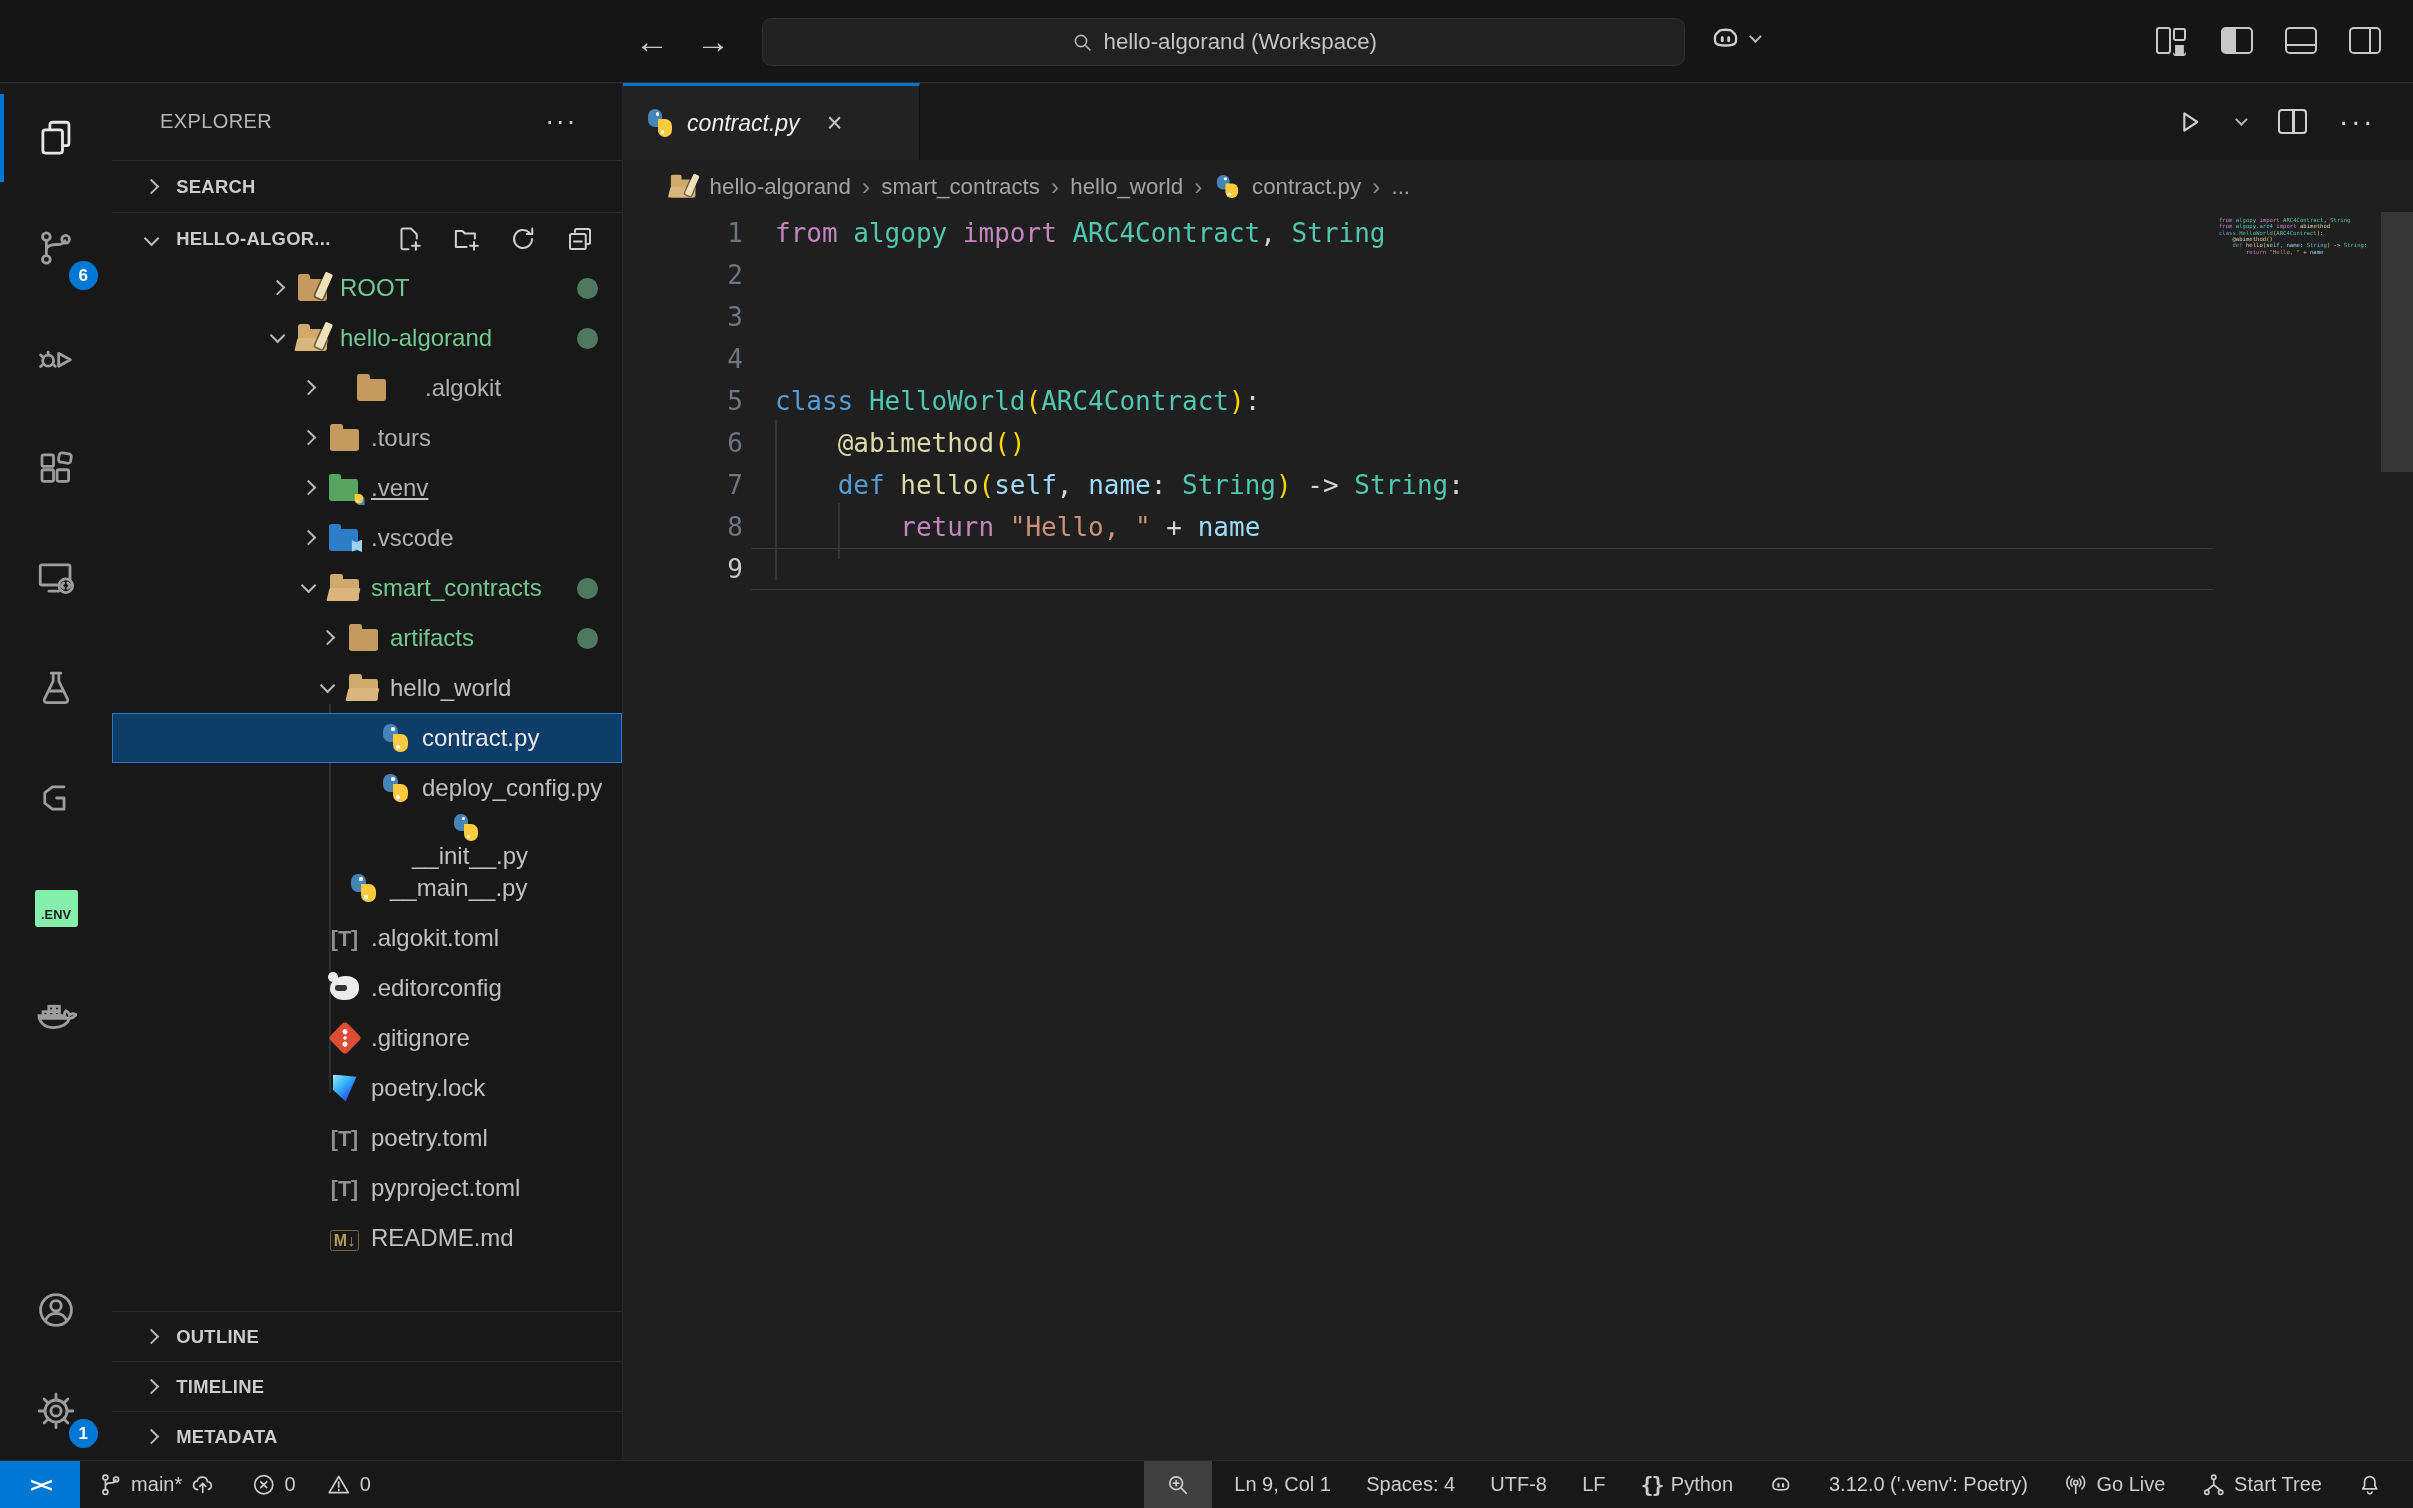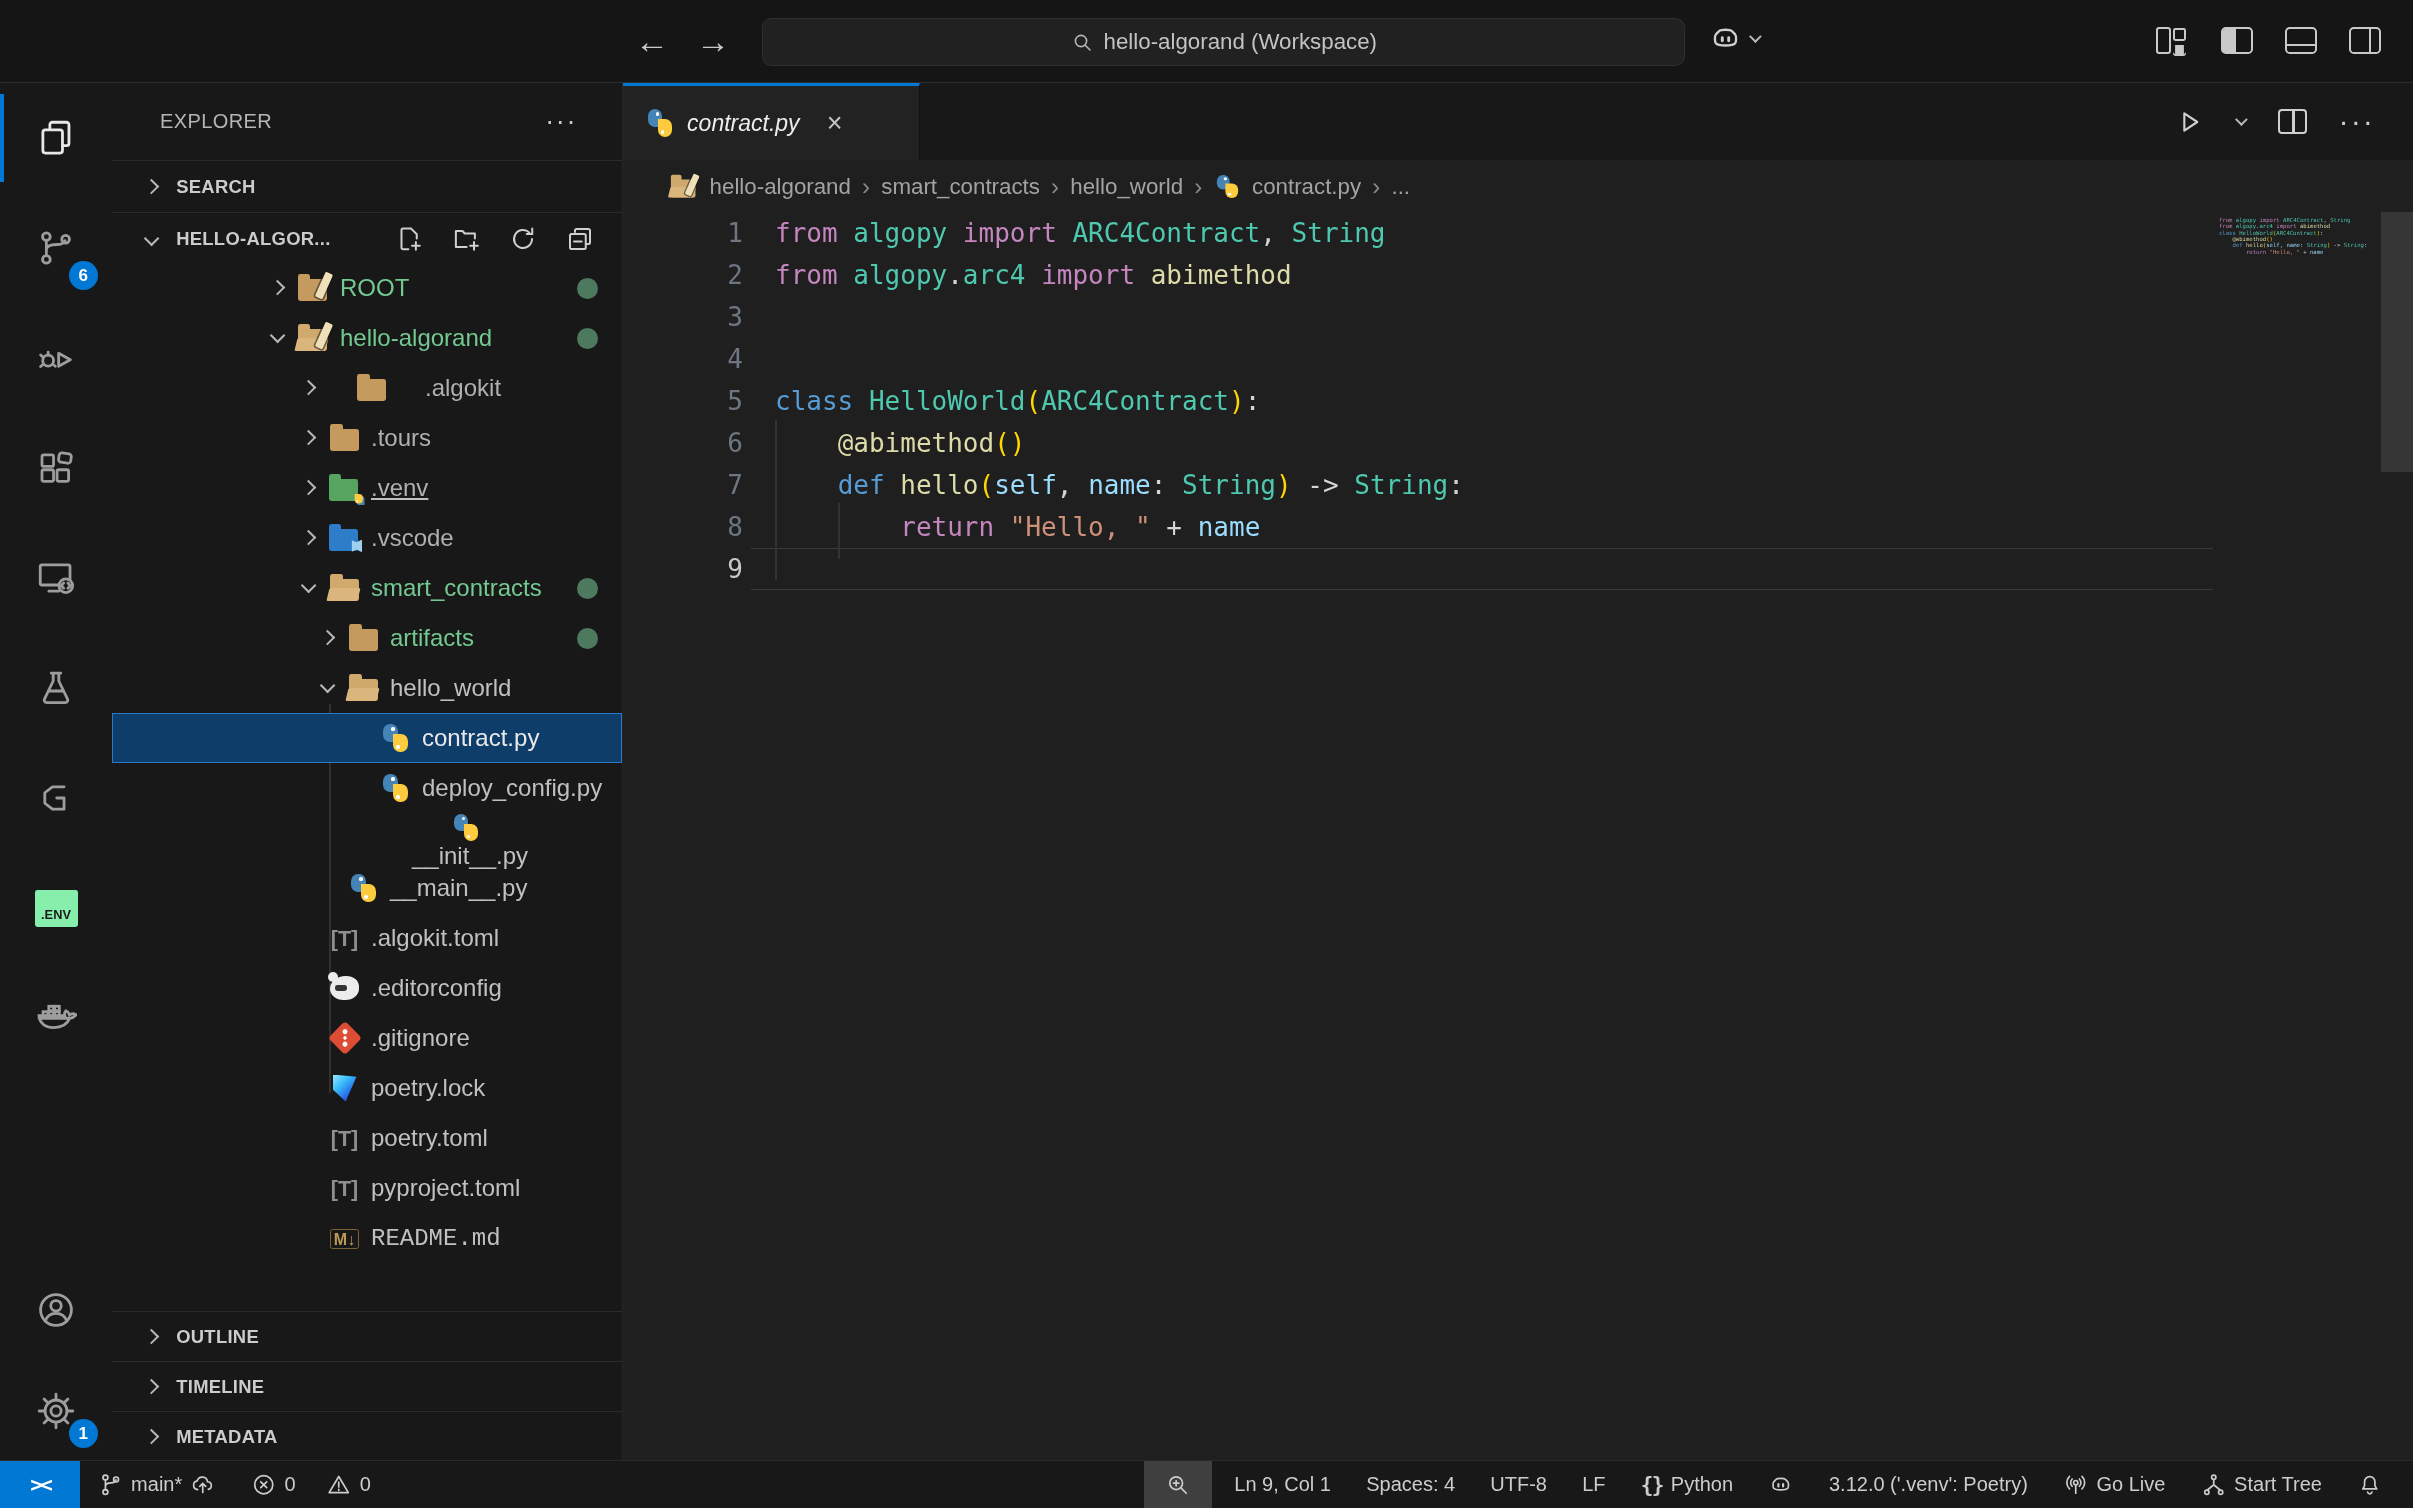--- a/index.html
+++ b/index.html
@@ -522,21 +522,21 @@
             </span>
             <span class="t-label">poetry.toml</span>
           </div>
           <div class="tree-row c-normal" style="padding-left: 179px;">
             <span class="t-chev"></span>
             <span class="icon t-icon">
               <span class="toml-ic"></span>
             </span>
             <span class="t-label">pyproject.toml</span>
           </div>
-          <div class="tree-row c-normal" style="padding-left: 179px; font-family: Liberation Mono, monospace;">
+          <div class="tree-row c-normal" style="padding-left: 179px;">
             <span class="t-chev"></span>
             <span class="icon t-icon">
               <span class="md-ic"></span>
             </span>
             <span class="t-label">README.md</span>
           </div>
         </div>
       <div class="sb-bottom" id="sb-bottom">
           <div class="sb-row">
             <span class="sb-chev"><span class="chev"></span></span>
@@ -605,21 +605,21 @@
             <span>contract.py</span>
           </span>
           <span class="crumb-sep">›</span>
           <span class="crumb">
             <span>...</span>
           </span>
         </div>
       <div class="code-area">
         <div id="code">
             <div class="cl"><span class="ln">1</span><span class="lt"><span class="tok-kw">from</span><span class="tok-pun"> </span><span class="tok-type">algopy</span><span class="tok-pun"> </span><span class="tok-kw">import</span><span class="tok-pun"> </span><span class="tok-type">ARC4Contract</span><span class="tok-pun">,</span><span class="tok-pun"> </span><span class="tok-type">String</span></span></div>
-            <div class="cl"><span class="ln">2</span><span class="lt"><span class="tok-kw">from</span><span class="tok-pun"> </span><span class="tok-type">algopy</span><span class="tok-pun">.</span><span class="tok-type">arc4</span><span class="tok-pun"> </span><span class="tok-kw">import</span><span class="tok-pun"> </span><span class="tok-fn">abimethod</span></span></div>
+            <div class="cl"><span class="ln">2</span></div>
             <div class="cl"><span class="ln">3</span><span class="lt"></span></div>
             <div class="cl"><span class="ln">4</span><span class="lt"></span></div>
             <div class="cl"><span class="ln">5</span><span class="lt"><span class="tok-def">class</span><span class="tok-pun"> </span><span class="tok-type">HelloWorld</span><span class="tok-brk">(</span><span class="tok-type">ARC4Contract</span><span class="tok-brk">)</span><span class="tok-pun">:</span></span></div>
             <div class="cl"><span class="ln">6</span><span class="lt"><span class="tok-pun">    </span><span class="tok-fn">@abimethod</span><span class="tok-brk">()</span></span></div>
             <div class="cl"><span class="ln">7</span><span class="lt"><span class="tok-pun">    </span><span class="tok-def">def</span><span class="tok-pun"> </span><span class="tok-fn">hello</span><span class="tok-brk">(</span><span class="tok-var">self</span><span class="tok-pun">,</span><span class="tok-pun"> </span><span class="tok-var">name</span><span class="tok-pun">:</span><span class="tok-pun"> </span><span class="tok-type">String</span><span class="tok-brk">)</span><span class="tok-pun"> -&gt; </span><span class="tok-type">String</span><span class="tok-pun">:</span></span></div>
             <div class="cl"><span class="ln">8</span><span class="lt"><span class="tok-pun">        </span><span class="tok-kw">return</span><span class="tok-pun"> </span><span class="tok-str">"Hello, "</span><span class="tok-pun"> + </span><span class="tok-var">name</span></span></div>
             <div class="cl active"><span class="ln">9</span><span class="lt"></span></div>
           </div>
         <div class="guide g1"></div>
         <div class="guide g2"></div>

